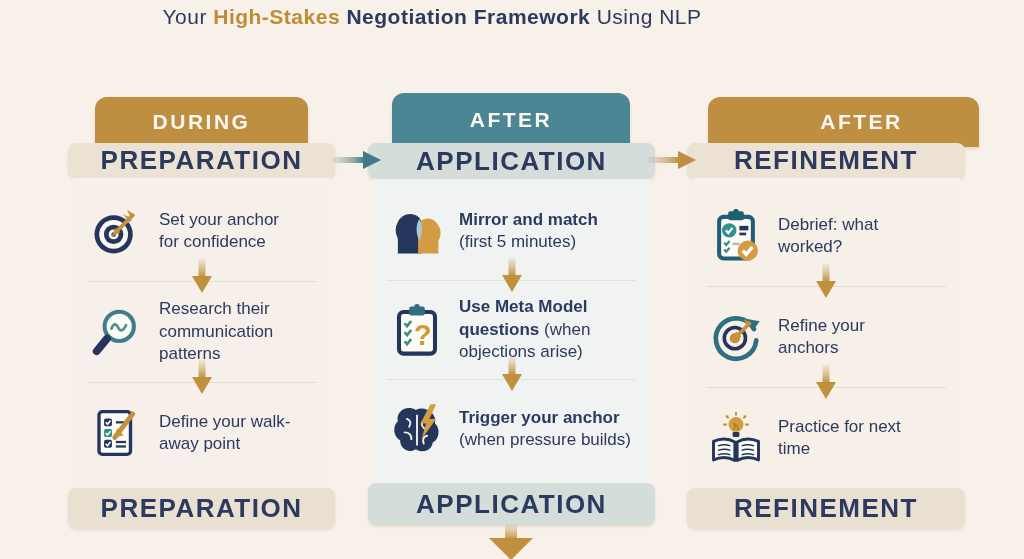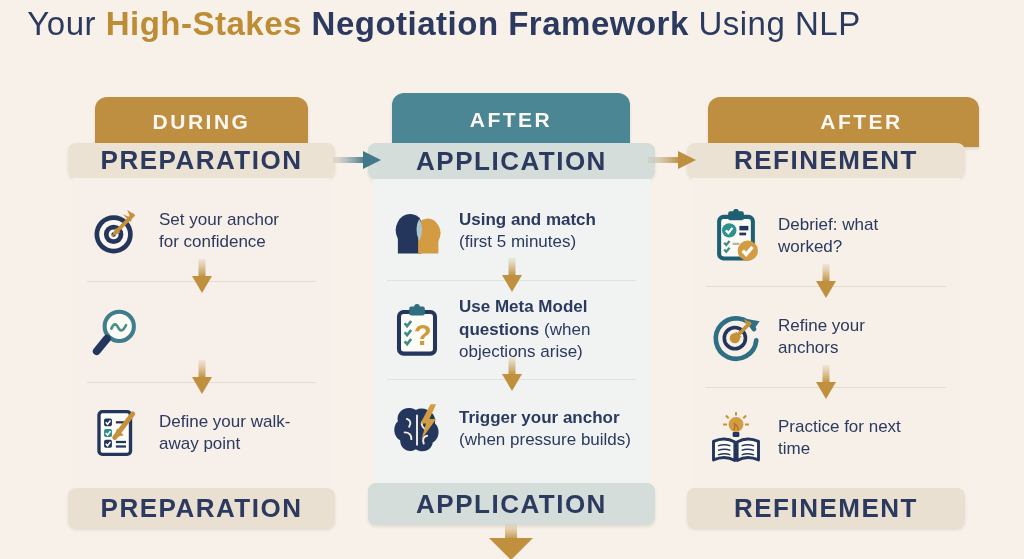--- a/index.html
+++ b/index.html
@@ -5,21 +5,21 @@
   html,body{margin:0;padding:0;}
   body{
     width:1024px;height:559px;position:relative;overflow:hidden;
     background:#F8F1EA;
     font-family:"Liberation Sans", sans-serif;
     color:#2B3A5E;
   }
   
   .title{
     position:absolute;top:5px;left:0;width:864px;text-align:center;
-    font-size:33px;letter-spacing:.5px;white-space:nowrap;margin-left:12px;
+    font-size:21px;letter-spacing:.5px;white-space:nowrap;
   }
   .t-navy{color:#2B3A5E;}
   .t-gold{color:#BD8D35;}
   .t-bold{font-weight:bold;}
   
   .col{position:absolute;}
   .col1{left:68px;top:97px;width:267px;height:432px;}
   .col2{left:368px;top:93px;width:287px;height:432px;}
   .col3{left:687px;top:97px;width:278px;height:432px;}
   .tab{
@@ -120,20 +120,21 @@
         <polygon points="2,17 22,17 12,34" fill="#C0903E"></polygon>
       </svg>
     </div>
 
     <div class="item">
       <svg viewBox="0 0 48 48">
         <circle cx="26" cy="19" r="13" fill="#FDFBF6" stroke="#3E7E8B" stroke-width="3.6"></circle>
         <path d="M19 21 q3 -7 6 -1 t7 -2" stroke="#4C9089" fill="none" stroke-width="2.4" stroke-linecap="round"></path>
         <line x1="15" y1="30" x2="6" y2="41" stroke="#25365C" stroke-width="7" stroke-linecap="round"></line>
       </svg>
+      <div class="item-text"><span class="item-bold"></span> <span>Research their communication patterns</span></div>
     </div>
 
     <div class="sep">
       <svg class="down-arrow" viewBox="0 0 24 36">
         <rect x="8.5" y="0" width="7" height="18" fill="url(#gdown)"></rect>
         <polygon points="2,17 22,17 12,34" fill="#C0903E"></polygon>
       </svg>
     </div>
 
     <div class="item">
@@ -162,21 +163,21 @@
   <div class="tab">AFTER</div>
   <div class="band">APPLICATION</div>
   <div class="body">
 
     <div class="item">
       <svg viewBox="0 0 48 48">
         <path d="M7 44 V31 Q3 23 7 16 Q11 8 20 9 Q28 10 28 19 V44 Z" fill="#25365C"></path>
         <path d="M43 44 V33 Q47 25 43 19 Q39 12 32 13 Q25 14 25 22 V44 Z" fill="#D49C42"></path>
         <path d="M26 13 Q31 22 26 33 Q21 22 26 13 Z" fill="#A9C7CE"></path>
       </svg>
-      <div class="item-text"><span class="item-bold">Using and match</span> <span>(first 5 minutes)</span></div>
+      <div class="item-text"><span class="item-bold">Mirror and match</span> <span>(first 5 minutes)</span></div>
     </div>
 
     <div class="sep">
       <svg class="down-arrow" viewBox="0 0 24 36">
         <rect x="8.5" y="0" width="7" height="18" fill="url(#gdown)"></rect>
         <polygon points="2,17 22,17 12,34" fill="#C0903E"></polygon>
       </svg>
     </div>
 
     <div class="item">

